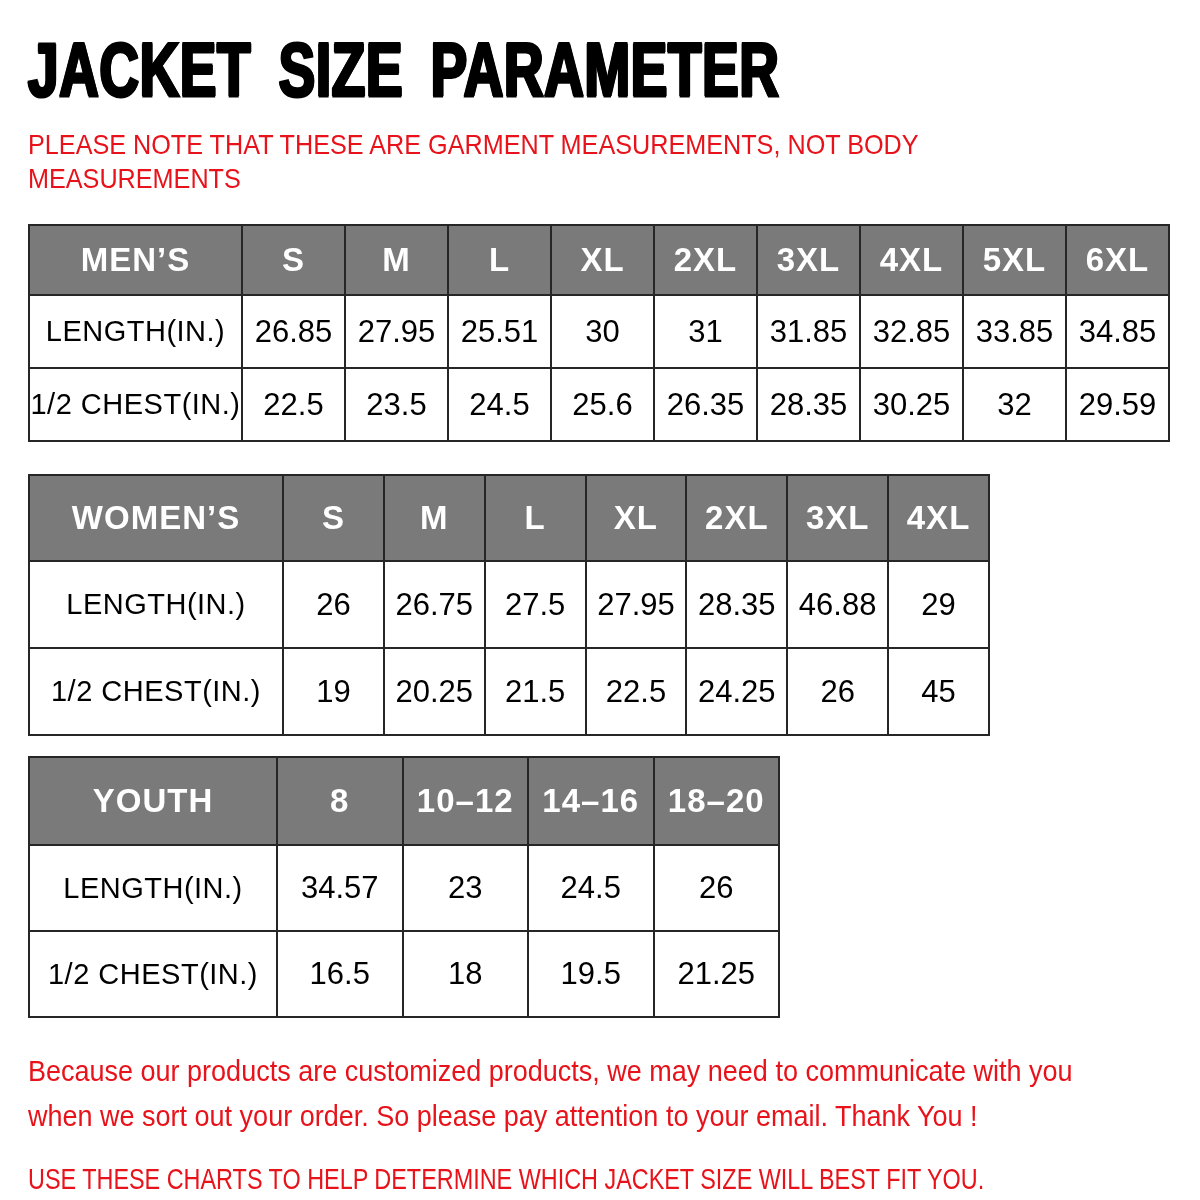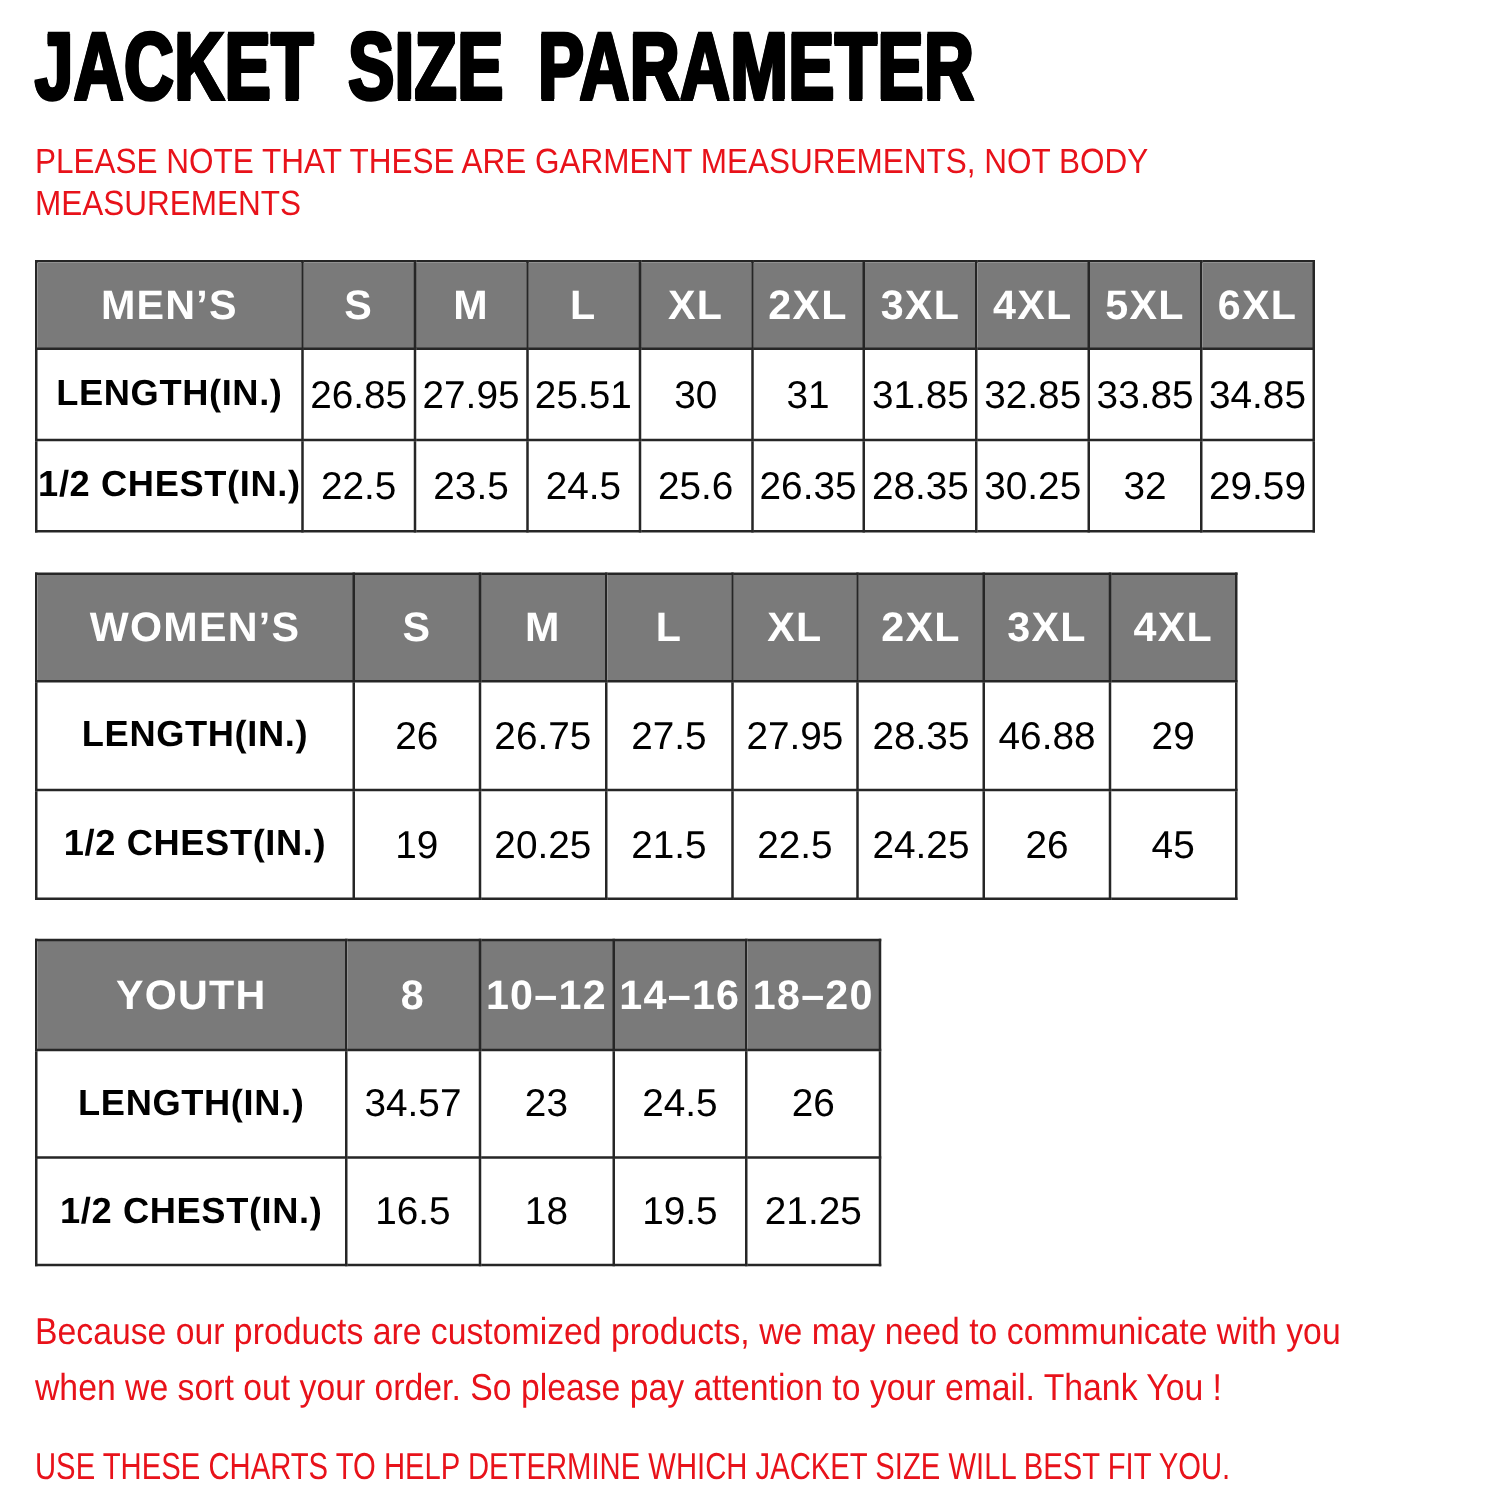--- a/index.html
+++ b/index.html
@@ -9,21 +9,21 @@
     --black:#000000;
   }
   *{box-sizing:border-box;}
   html,body{margin:0;padding:0;}
   body{
     width:1200px;height:1200px;
     background:#ffffff;
     font-family:"Liberation Sans",sans-serif;
     overflow:hidden;
   }
-  .content{padding:16px 0 0 28px;}
+  .content{padding:32px 0 0 28px;}
 
   .title{
     margin:0;
     font-size:76px;
     line-height:1.0;
     font-weight:bold;
     color:var(--black);
     letter-spacing:1px;
     word-spacing:16px;
     white-space:nowrap;
@@ -57,41 +57,41 @@
   }
   .size-table thead th{
     background:var(--gray);
     color:#ffffff;
     font-size:33px;
     font-weight:bold;
     letter-spacing:1px;
   }
   .size-table td.row-label{
     font-size:29px;
-    font-weight:bold;
+    font-weight:normal;
     color:#000;
     letter-spacing:0.5px;
   }
   .size-table td.val{
     font-family:Liberation Sans, sans-serif;
     font-size:31px;
     color:#000;
   }
 
-  #mens{width:1024px;margin-top:28px;}
+  #mens{width:1142px;margin-top:28px;}
   #mens col.label-col{width:213px;}
   #mens thead tr{height:70px;}
   #mens tbody tr{height:73px;}
 
   #womens{width:962px;margin-top:32px;}
   #womens col.label-col{width:254px;}
   #womens thead tr{height:86px;}
   #womens tbody tr{height:87px;}
 
-  #youth{width:677px;margin-top:31px;}
+  #youth{width:752px;margin-top:20px;}
   #youth col.label-col{width:248px;}
   #youth thead tr{height:88px;}
   #youth tbody tr{height:86px;}
 
   .footer-para{
     margin-top:30px;
     color:var(--red);
     font-size:30px;
     line-height:45px;
     transform:scaleX(0.9);

